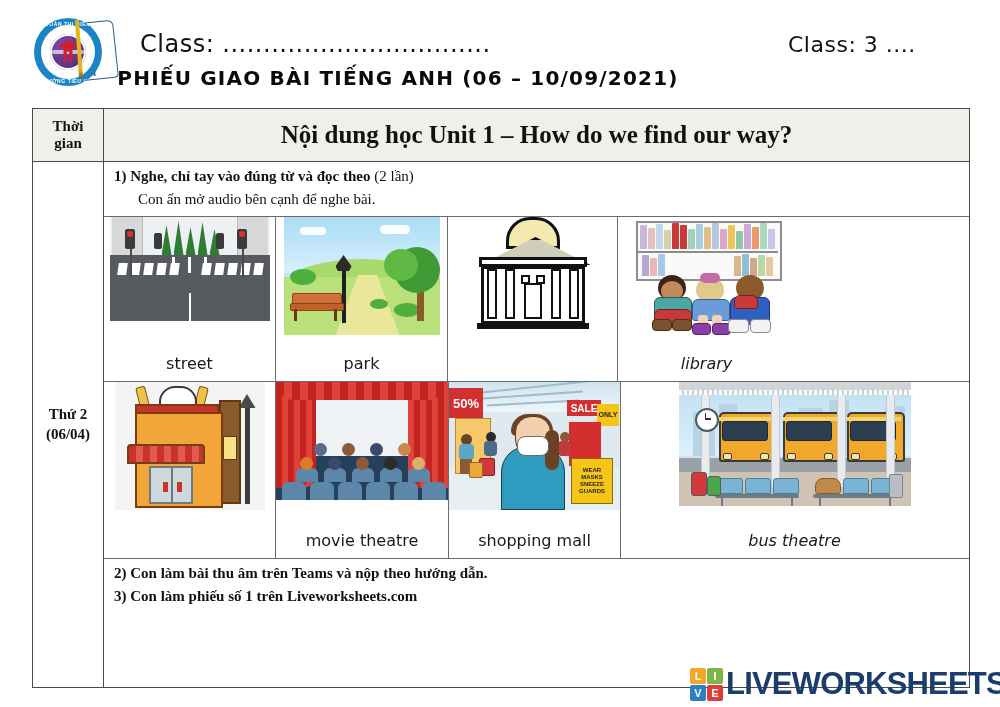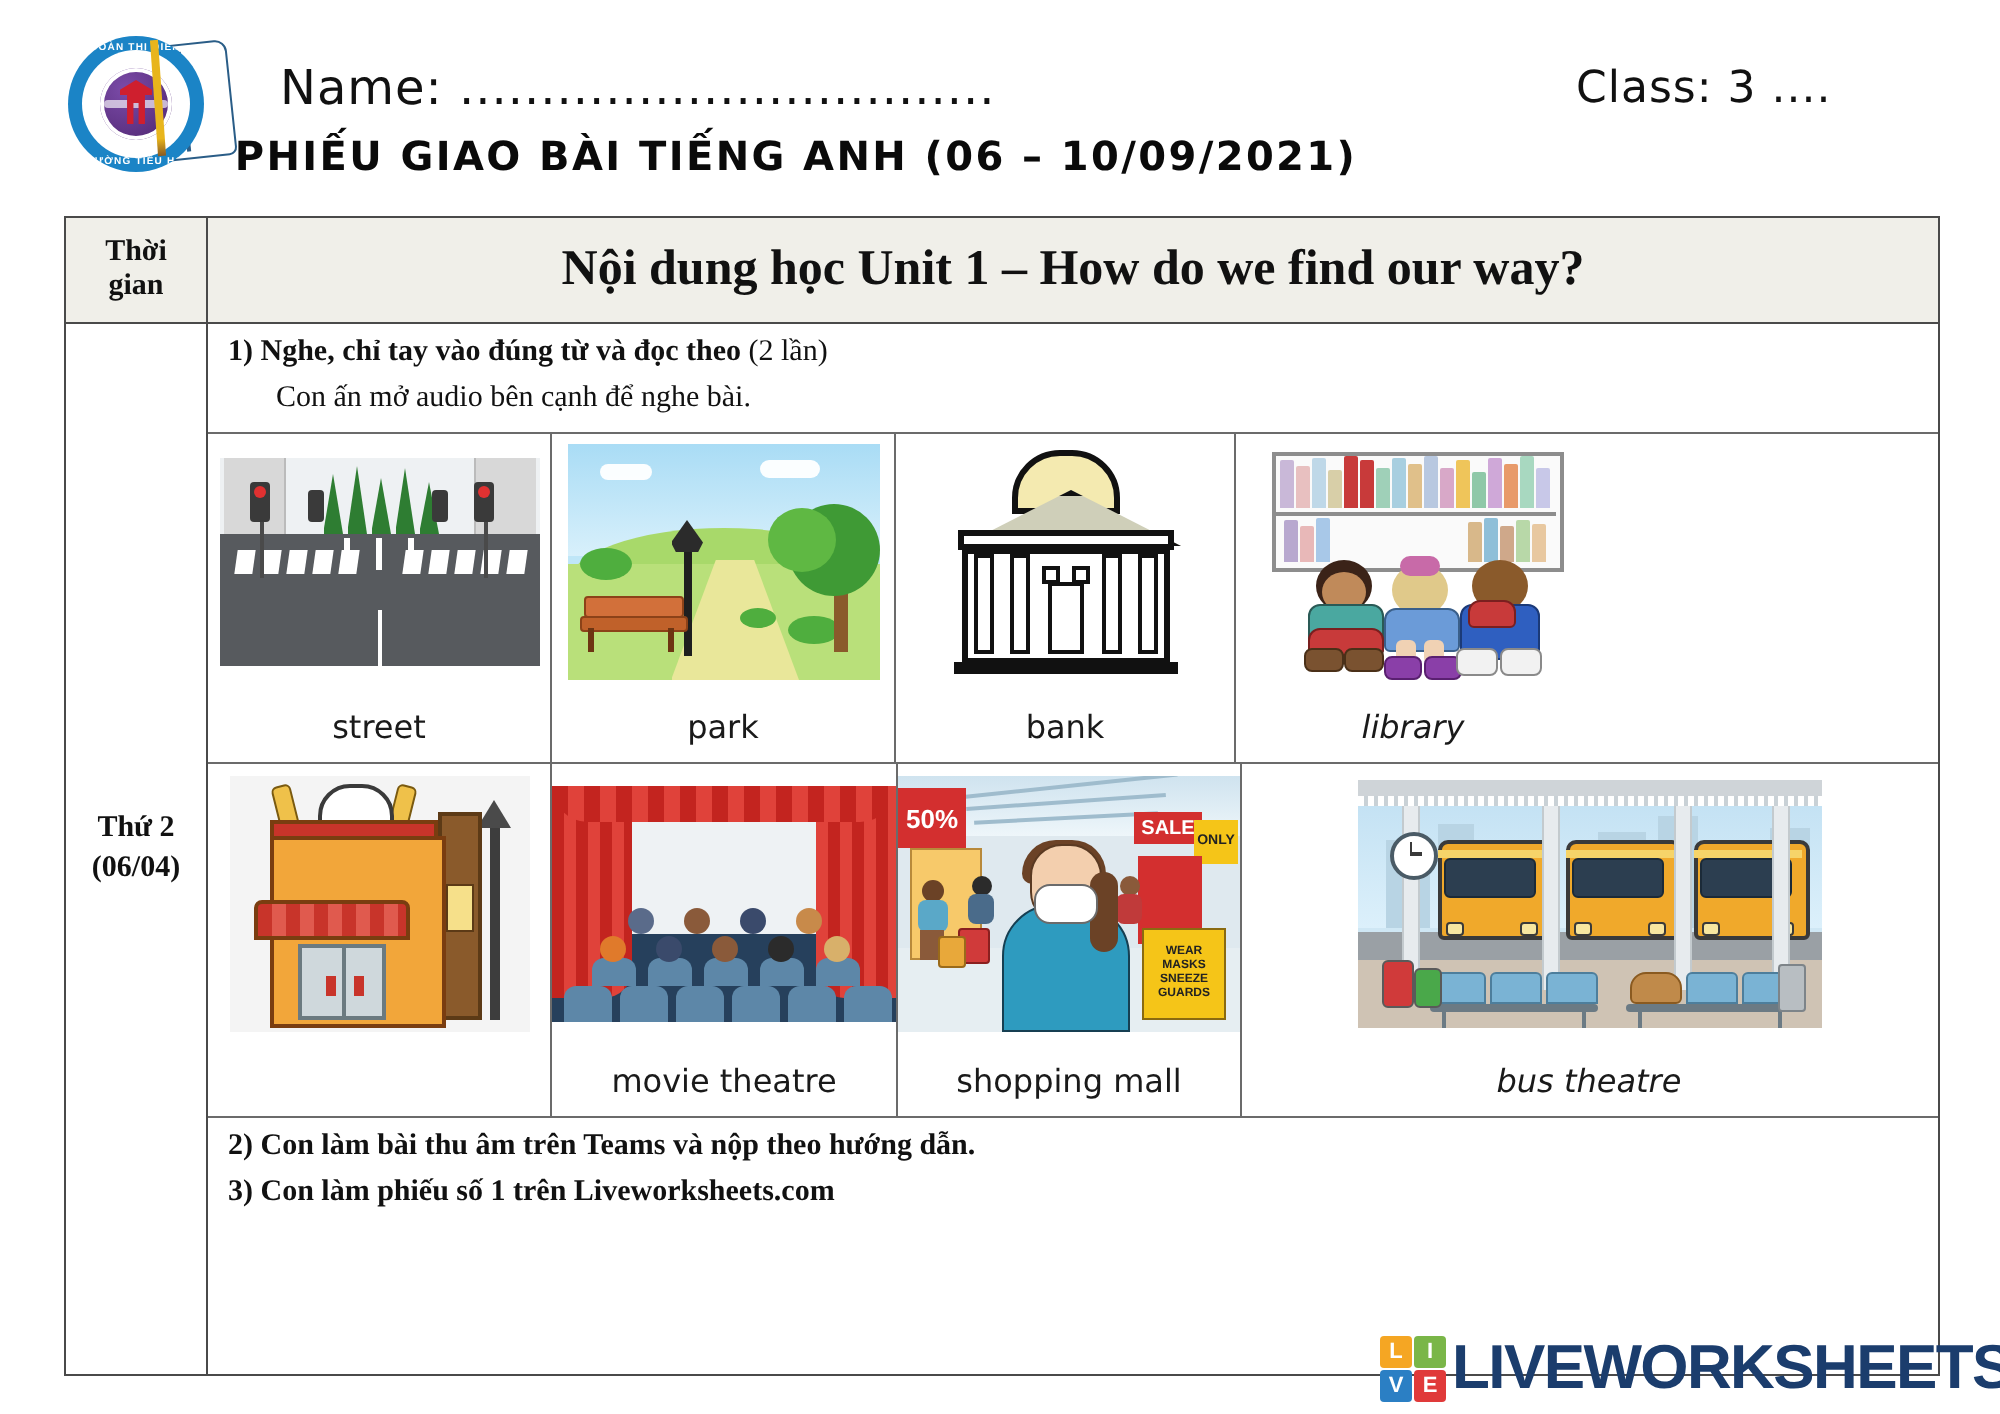--- a/index.html
+++ b/index.html
@@ -219,21 +219,21 @@
   .pic-cell.w3 { width: 172px; flex: 0 0 172px; }
   .pic-cell.w4 { width: 170px; flex: 0 0 170px; }
   .pic-cell.w5 { width: 177px; flex: 0 0 177px; }
   .pic-cell.wide { width: 347px; flex: 0 0 347px; }
 
   .pic-art {
     height: 128px;
     position: relative;
     overflow: hidden;
     display: flex;
-    align-items: center;
+    align-items: flex-start;
     justify-content: center;
   }
   .pic-row2 .pic-art { height: 140px; }
   .pic-label {
     height: 36px;
     display: flex;
     align-items: center;
     justify-content: center;
     font-family: "DejaVu Sans", sans-serif;
     font-size: 16px;
@@ -421,21 +421,21 @@
       <div class="seal-inner"></div>
       <div class="seal-ring-text">
         <span class="seal-top-text">ĐOÀN THỊ ĐIỂM</span>
         <span class="seal-bottom-text">TRƯỜNG TIỂU HỌC</span>
       </div>
       <div class="globe"></div>
       <div class="gate"></div>
     </div>
   </div>
 
-  <div class="name-field">Name: .................................</div>
+  <div class="name-field">Class: .................................</div>
   <div class="class-field">Class: 3 ....</div>
   <div class="doc-title">PHIẾU GIAO BÀI TIẾNG ANH (06 – 10/09/2021)</div>
 </div>
 
 <div class="sheet">
 
   <div class="sheet-row hdr-row">
     <div class="col-time hdr-time">
       <div>
         <div>Thời</div>
@@ -550,21 +550,20 @@
                 <div class="bk-col" style="left:12px"></div>
                 <div class="bk-col" style="left:30px"></div>
                 <div class="bk-col" style="left:76px"></div>
                 <div class="bk-col" style="left:94px"></div>
                 <div class="bk-win" style="left:46px;top:58px"></div>
                 <div class="bk-win" style="left:61px;top:58px"></div>
                 <div class="bk-door"></div>
                 <div class="bk-base"></div>
               </div>
             </div>
-            <div class="pic-label">bank</div>
           </div>
 
           <div class="pic-cell w5">
             <div class="pic-art">
               <div class="art-box library">
                 <div class="lb-shelf"></div>
                 <div class="lb-shelf-mid"></div>
                 <div style="position:absolute;left:10px;top:6px;width:138px;height:27px">
                   <div class="lb-book" style="left:2px;height:24px;background:#c9b8d8"></div>
                   <div class="lb-book" style="left:10px;height:21px;background:#e8c0c0"></div>

